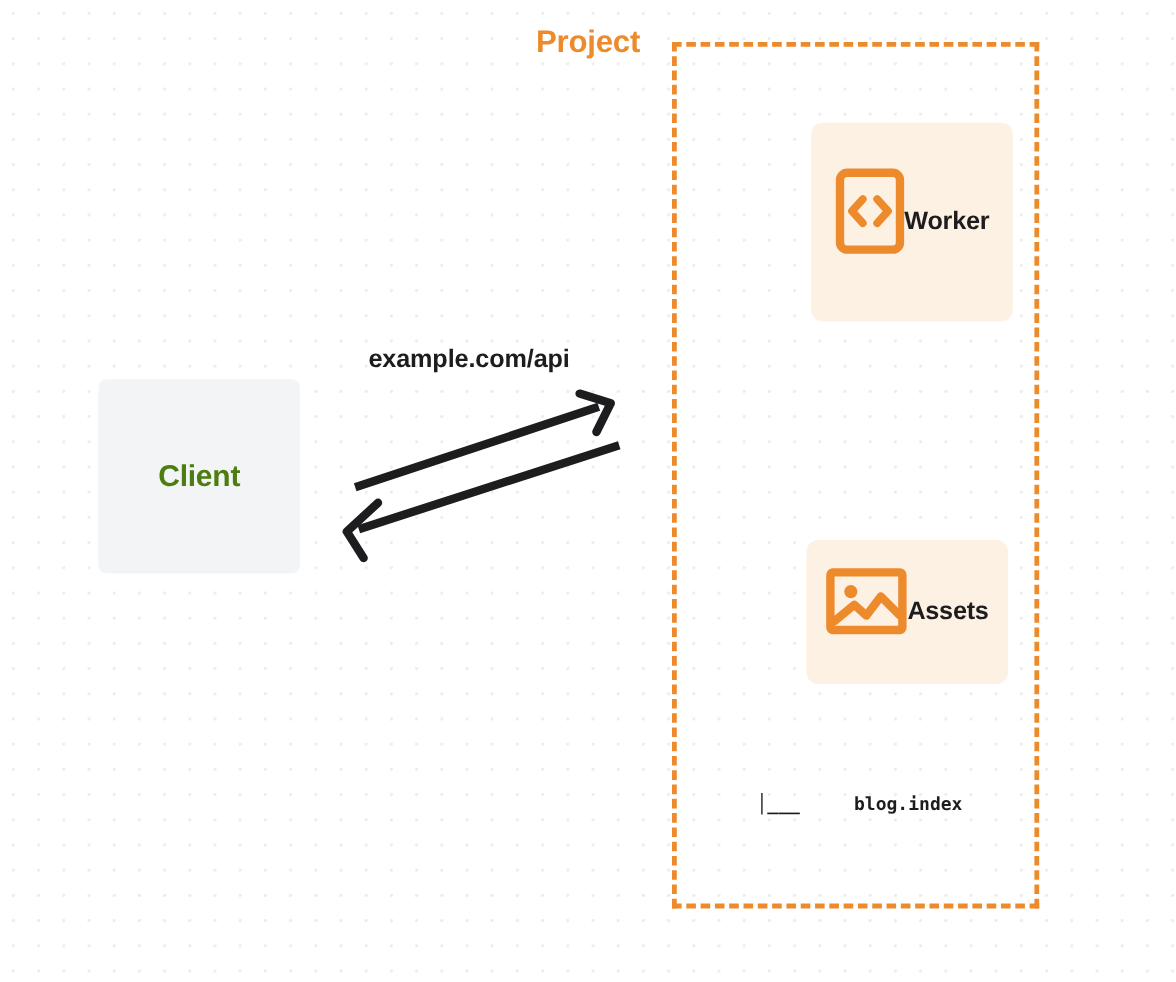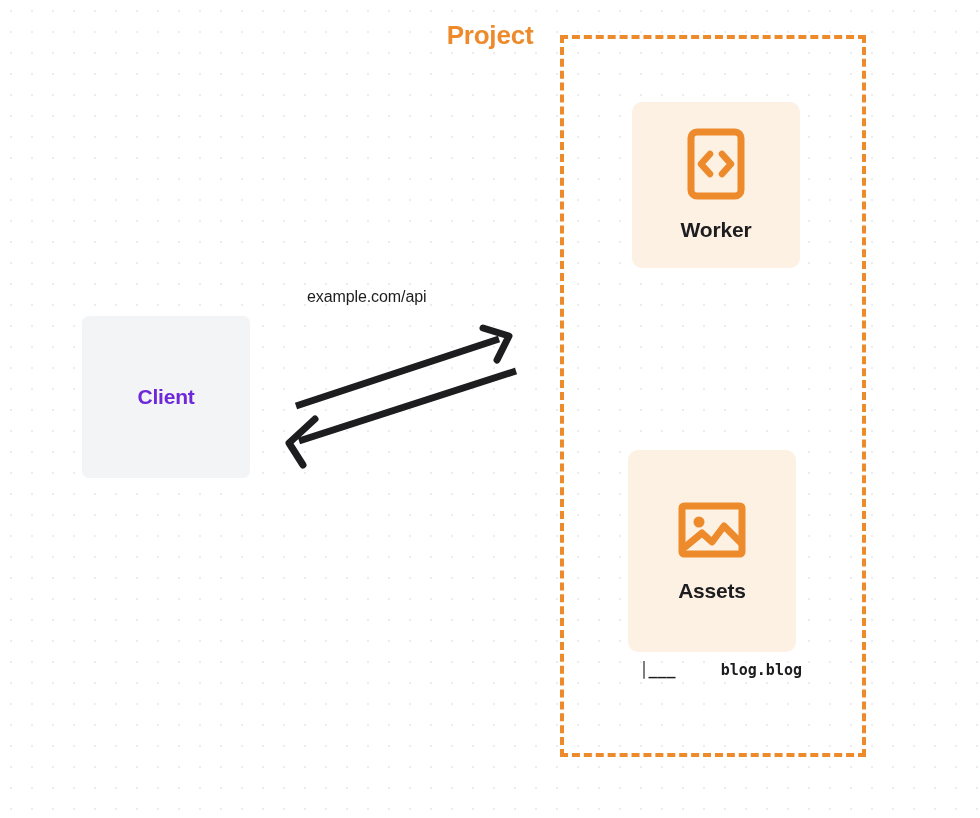--- a/index.html
+++ b/index.html
@@ -31,41 +31,41 @@
     top: 316px;
     width: 168px;
     height: 162px;
     background-color: #f3f4f5;
     border-radius: 7px;
     display: flex;
     align-items: center;
     justify-content: center;
   }
   #client-node .node-label {
-    font-size: 21px;
-    font-weight: bold;
-    color: #6d28d9;
+    font-size: 25px;
+    font-weight: bold;
+    color: #4d7c0f;
     letter-spacing: -0.2px;
   }
 
   
   #arrow-layer {
     position: absolute;
     left: 0;
     top: 0;
     width: 980px;
     height: 818px;
     pointer-events: none;
   }
   #request-label {
     position: absolute;
     left: 307px;
     top: 288px;
-    font-size: 16px;
-    font-weight: normal;
+    font-size: 21px;
+    font-weight: bold;
     color: #1d1d1f;
     letter-spacing: -0.1px;
     white-space: nowrap;
   }
 
   
   #project-container {
     position: absolute;
     left: 560px;
     top: 35px;
@@ -89,35 +89,36 @@
     white-space: nowrap;
     z-index: 3;
   }
 
   
   .service-card {
     position: absolute;
     background-color: #fdf1e4;
     border-radius: 10px;
     display: flex;
-    flex-direction: column;
+    flex-direction: row;
     align-items: center;
     justify-content: center;
+    margin-left: 44px;
   }
   #worker-card {
     left: 632px;
     top: 102px;
     width: 168px;
     height: 166px;
   }
   #assets-card {
     left: 628px;
     top: 450px;
     width: 168px;
-    height: 202px;
+    height: 120px;
   }
   .service-card .card-icon {
     display: block;
     margin-bottom: 14px;
   }
   .service-card .card-label {
     font-size: 21px;
     font-weight: bold;
     color: #1d1d1f;
     letter-spacing: -0.2px;
@@ -185,17 +186,17 @@
       <svg width="68" height="62" viewBox="0 0 68 62">
         <rect x="4" y="7" width="60" height="48" rx="2" ry="2" fill="none" stroke="#ed8b2c" stroke-width="7"></rect>
         <circle cx="21" cy="23" r="5.5" fill="#ed8b2c"></circle>
         <polyline points="7,48 24,34 34,43 46,27 62,43" fill="none" stroke="#ed8b2c" stroke-width="7" stroke-linecap="round" stroke-linejoin="round"></polyline>
       </svg>
     </span>
     <span class="card-label">Assets</span>
   </div>
 
   <div id="file-tree">
-    <span class="tree-row">│___     blog.blog</span>
+    <span class="tree-row">│___     blog.index</span>
     
   </div>
 
 </div>
 
 </body></html>

